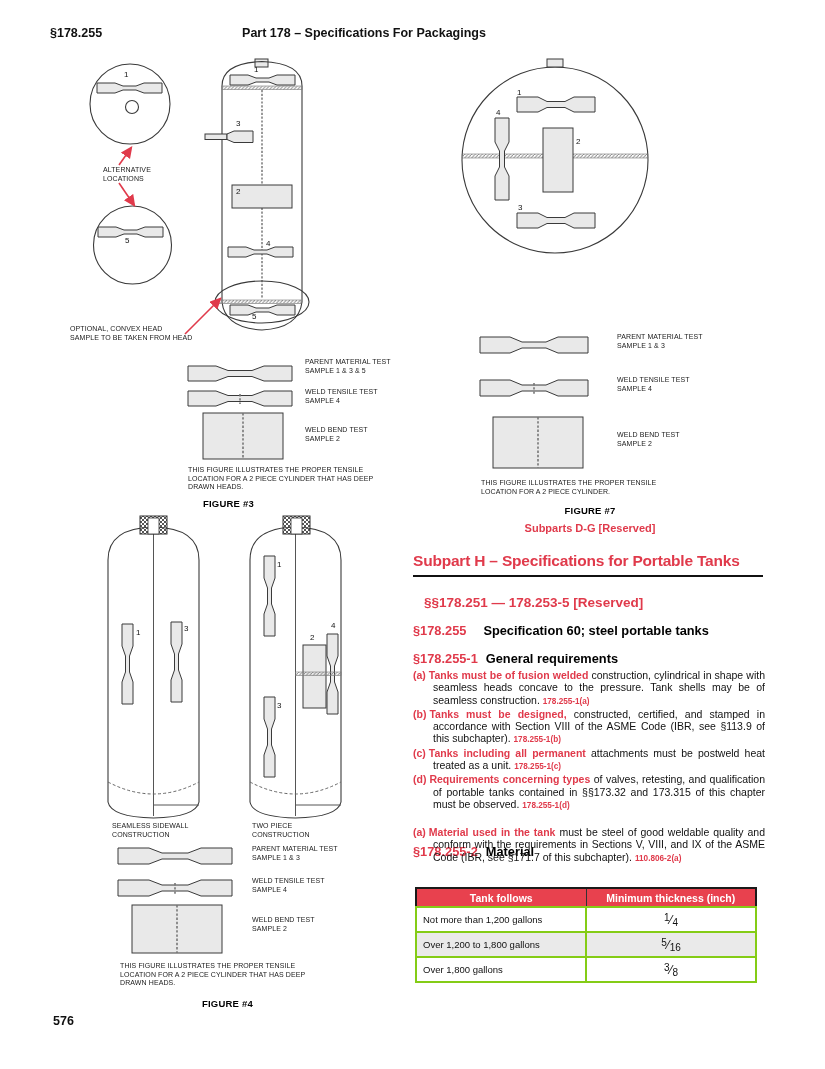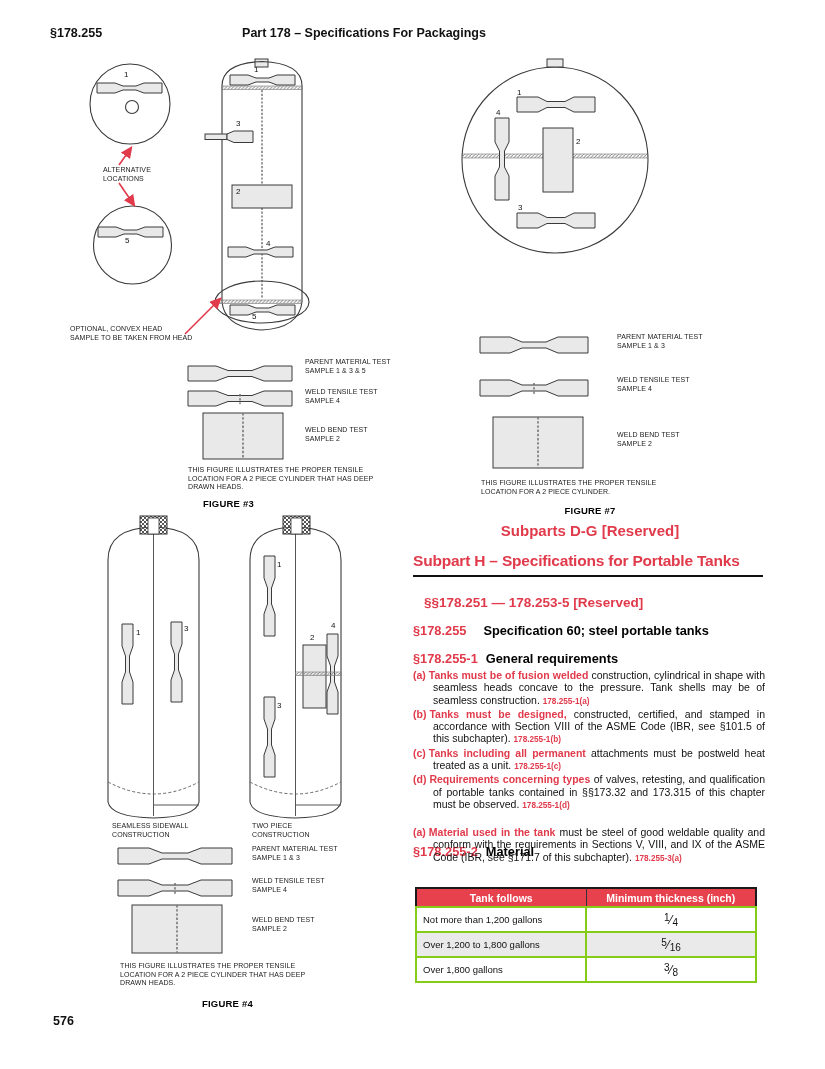--- a/index.html
+++ b/index.html
@@ -20,21 +20,21 @@
   .hdr-title{left:0;top:26px;width:728px;text-align:center;font-size:12.5px;font-weight:700;}
   
   .slab{position:absolute;font-size:7px;line-height:8.7px;color:#1a1a1a;white-space:pre-line;letter-spacing:0.1px;}
   .dlab{position:absolute;font-size:8px;color:#111;}
   .ftitle{position:absolute;font-weight:700;font-size:9.5px;color:#000;letter-spacing:0.2px;}
   .pagenum{left:53px;top:1014px;font-size:12.5px;font-weight:700;}
   
   .subh{left:413px;top:552px;width:350px;font-size:15.5px;font-weight:700;color:var(--accent);
         border-bottom:2px solid #111;padding-bottom:5px;letter-spacing:-0.2px;}
   .resrange{left:424px;top:595px;font-size:13.5px;font-weight:700;color:var(--accent);}
-  .reserved-dg{left:450px;top:522px;width:280px;text-align:center;font-size:15px;font-weight:700;color:var(--accent);}
+  .reserved-dg{left:450px;top:522px;width:280px;text-align:center;font-size:11px;font-weight:700;color:var(--accent);}
   .f5title{left:450px;top:505px;width:280px;text-align:center;}
   .sechead{position:absolute;font-size:12.8px;font-weight:700;color:#000;}
   .sechead .num{color:var(--accent);display:inline-block;}
   .paras{position:absolute;left:413px;width:352px;font-size:10.5px;line-height:12.3px;text-align:justify;}
   .paras p{margin:0;padding-left:20px;text-indent:-20px;}
   .ptag,.plead{color:var(--accent);font-weight:700;}
   .ptag{margin-right:3px;}
   .pref{color:var(--accent);font-weight:700;font-size:8.2px;}
   
   .spec-table{position:absolute;left:415px;top:887px;width:342px;border-collapse:collapse;
@@ -256,31 +256,31 @@
   <div class="sechead" style="left:413px;top:623px;">
     <span class="num" style="margin-right:17px;">§178.255</span><span>Specification 60; steel portable tanks</span>
   </div>
 
   <div class="sechead" style="left:413px;top:651px;">
     <span class="num" style="margin-right:8px;">§178.255-1</span><span>General requirements</span>
   </div>
 
   <div class="paras" style="top:669px;">
     <p><span class="ptag">(a)</span><span class="plead">Tanks must be of fusion welded</span><span> construction, cylindrical in shape with seamless heads concave to the pressure. Tank shells may be of seamless construction. </span><span class="pref">178.255-1(a)</span></p>
-    <p><span class="ptag">(b)</span><span class="plead">Tanks must be designed,</span><span> constructed, certified, and stamped in accordance with Section VIII of the ASME Code (IBR, see §101.5 of this subchapter). </span><span class="pref">178.255-1(b)</span></p>
+    <p><span class="ptag">(b)</span><span class="plead">Tanks must be designed,</span><span> constructed, certified, and stamped in accordance with Section VIII of the ASME Code (IBR, see §113.9 of this subchapter). </span><span class="pref">178.255-1(b)</span></p>
     <p><span class="ptag">(c)</span><span class="plead">Tanks including all permanent</span><span> attachments must be postweld heat treated as a unit. </span><span class="pref">178.255-1(c)</span></p>
     <p><span class="ptag">(d)</span><span class="plead">Requirements concerning types</span><span> of valves, retesting, and qualification of portable tanks contained in §§173.32 and 173.315 of this chapter must be observed. </span><span class="pref">178.255-1(d)</span></p>
   </div>
 
   <div class="sechead" style="left:413px;top:844px;">
     <span class="num" style="margin-right:8px;">§178.255-2</span><span>Material</span>
   </div>
 
   <div class="paras" style="top:826px;">
-    <p><span class="ptag">(a)</span><span class="plead">Material used in the tank</span><span> must be steel of good weldable quality and conform with the requirements in Sections V, VIII, and IX of the ASME Code (IBR, see §171.7 of this subchapter). </span><span class="pref">178.255-3(a)</span></p>
+    <p><span class="ptag">(a)</span><span class="plead">Material used in the tank</span><span> must be steel of good weldable quality and conform with the requirements in Sections V, VIII, and IX of the ASME Code (IBR, see §171.7 of this subchapter). </span><span class="pref">110.806-2(a)</span></p>
   </div>
 
   <table class="spec-table">
     <thead>
       <tr>
         <th>Tank follows</th>
         <th>Minimum thickness (inch)</th>
       </tr>
     </thead>
     <tbody>

